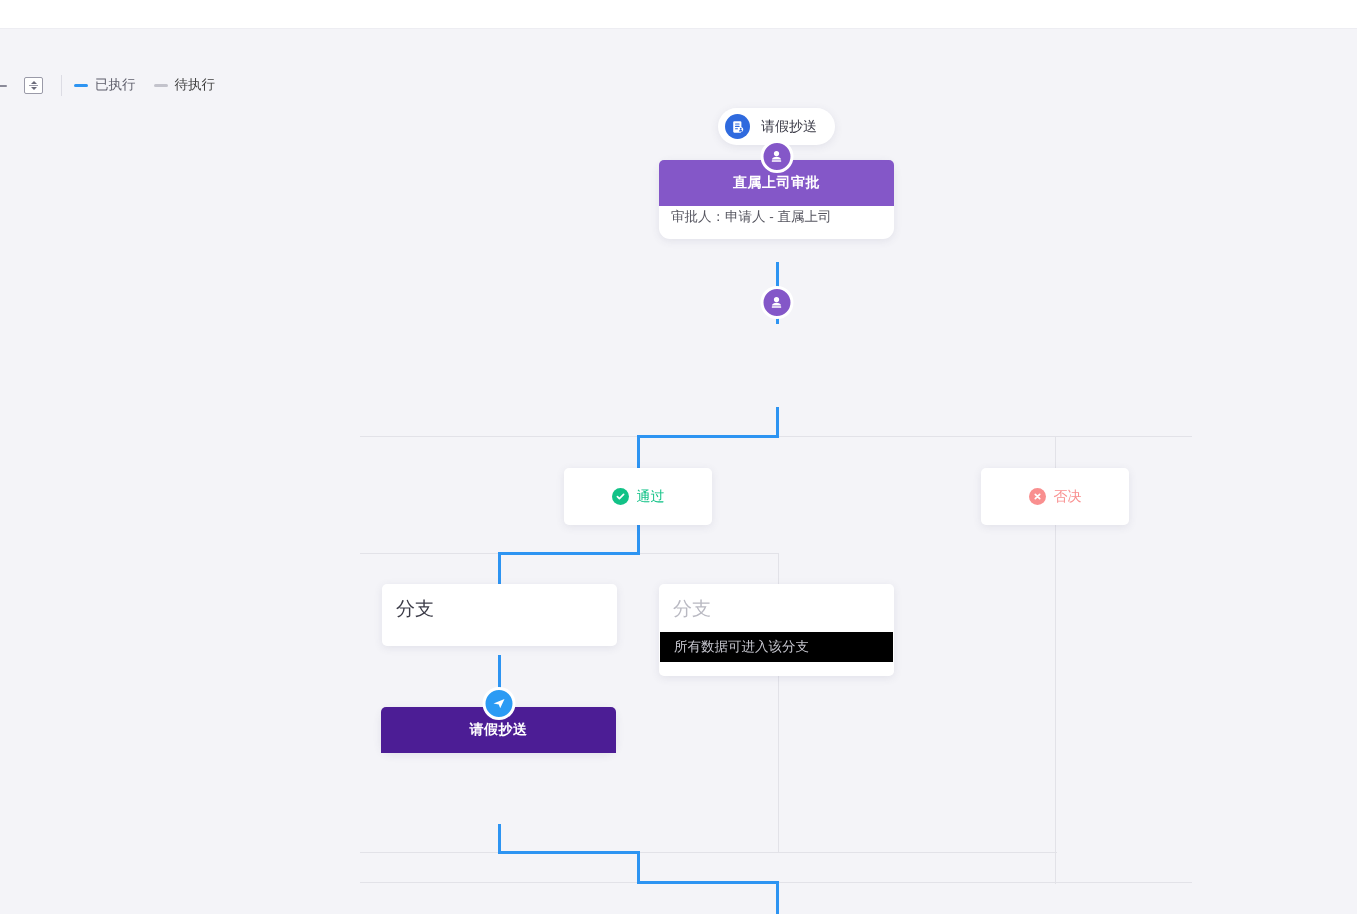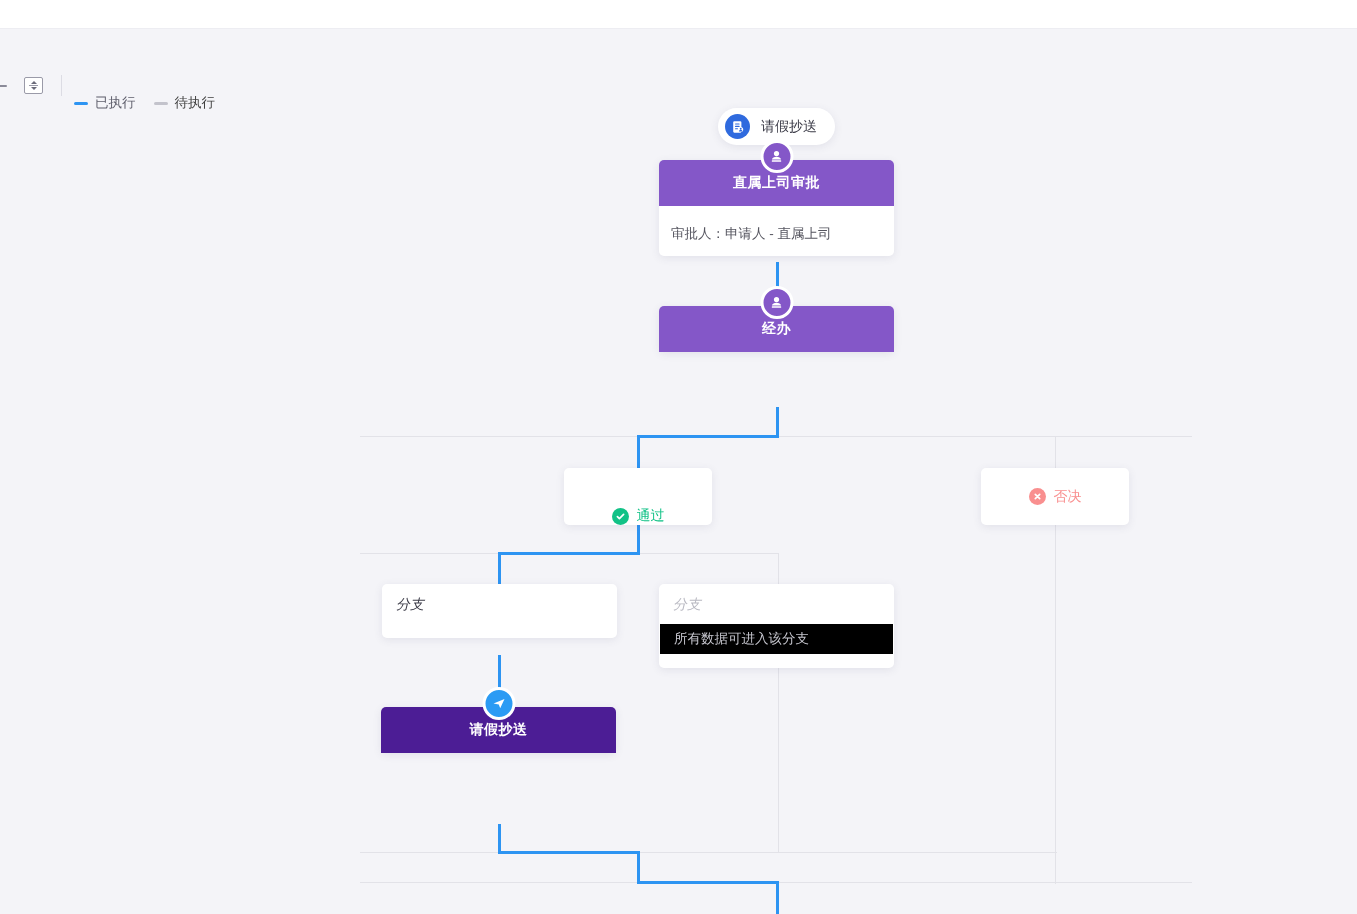--- a/index.html
+++ b/index.html
@@ -46,21 +46,21 @@
 
   .tb-sep{
     position:absolute; left:61px; top:46px;
     width:1px; height:21px; background:#dcdce4;
   }
 
   .legend{
     position:absolute; left:74px; top:47px;
     display:flex; align-items:center; gap:18px;
   }
-  .legend-item{ display:flex; align-items:center; gap:7px;margin-top:18px; }
+  .legend-item{ display:flex; align-items:center; gap:7px; }
   .legend-dash{ width:14px; height:3px; border-radius:2px; }
   .legend-dash.done{ background:#2d94f2; }
   .legend-dash.todo{ background:#c3c3cc; }
   .legend-txt{ font-size:13.5px; color:#5e5e6b; white-space:nowrap; }
   .legend-txt.todo{ color:#404040; }
 
   
   .canvas{
     position:absolute; left:0; top:29px; width:1357px; height:885px;
     overflow:hidden;
@@ -89,33 +89,33 @@
     flex:0 0 auto;
   }
   .start-ico svg{ display:block; }
   .start-label{ font-size:14px; color:#3b3b47; white-space:nowrap; }
 
   
   .node{
     position:absolute;
     width:235px;
     background:#fff;
-    border-radius:5px;
+    border-radius:11px;
     box-shadow:0 2px 9px rgba(70,70,110,.10);
   }
   .node-head{
     height:46px; border-radius:5px 5px 0 0;
     display:flex; align-items:center; justify-content:center;
     font-size:14px; font-weight:bold; color:#fff;
     letter-spacing:.5px;
   }
   .node-head.purple{ background:#8457c8; }
   .node-head.blue{ background:#4c1d95; }
   .node-body{
-    padding:17px 12px 12px 12px;
+    padding:0 12px 12px 12px;
     font-size:13.5px; color:#55555f; line-height:21px;
     word-break:break-all;
   }
   .node-badge{
     position:absolute; left:50%; top:-20px; transform:translateX(-50%);
     width:33px; height:33px; border-radius:50%;
     border:3px solid #fff;
     display:flex; align-items:center; justify-content:center;
     z-index:3;
   }
@@ -144,21 +144,21 @@
 
   
   .branch{
     position:absolute;
     width:235px;
     background:#fff; border-radius:5px;
     box-shadow:0 2px 9px rgba(70,70,110,.10);
     padding:12px 0 14px 0;
   }
   .branch-title{
-    font-size:14px; color:#3b3b47; padding:0 14px 10px 14px;font-style:italic;
+    font-size:19px; color:#3b3b47; padding:0 14px 10px 14px;
   }
   .branch-cond{
     background:#f2f2f5;
     font-size:13.5px; color:#6a6a75;
     padding:6px 14px;
     margin:0 1px;
   }
   .branch.muted .branch-title{ color:#b9b9c2; }
   .branch.muted .branch-cond{ background:#000000; color:#c6c6ce; }
 </style>
@@ -261,24 +261,23 @@
   </div>
 
   <div class="node" style="left:659px; top:277px;">
     <div class="node-badge purple">
       <svg width="16" height="16" viewBox="0 0 16 16">
         <circle cx="8" cy="4.6" r="2.6" fill="#ffffff"></circle>
         <path d="M3.4 10.4c.5-1.7 2.3-2.6 4.6-2.6s4.1.9 4.6 2.6z" fill="#ffffff"></path>
         <rect x="3.3" y="11.2" width="9.4" height="1.5" rx=".5" fill="#ffffff"></rect>
       </svg>
     </div>
-    <div class="node-head purple">经办</div>
-  </div>
-
-  <div class="result" style="left:564px; top:439px;align-items:flex-end;">
+  </div>
+
+  <div class="result" style="left:564px; top:439px;">
     <span class="result-ico ok">
       <svg width="11" height="11" viewBox="0 0 11 11">
         <path d="M2.4 5.6l2 2 4.2-4.2" stroke="#ffffff" stroke-width="1.7" fill="none" stroke-linecap="round" stroke-linejoin="round"></path>
       </svg>
     </span>
     <span class="result-txt ok">通过</span>
   </div>
 
   <div class="result" style="left:981px; top:439px;">
     <span class="result-ico no">

